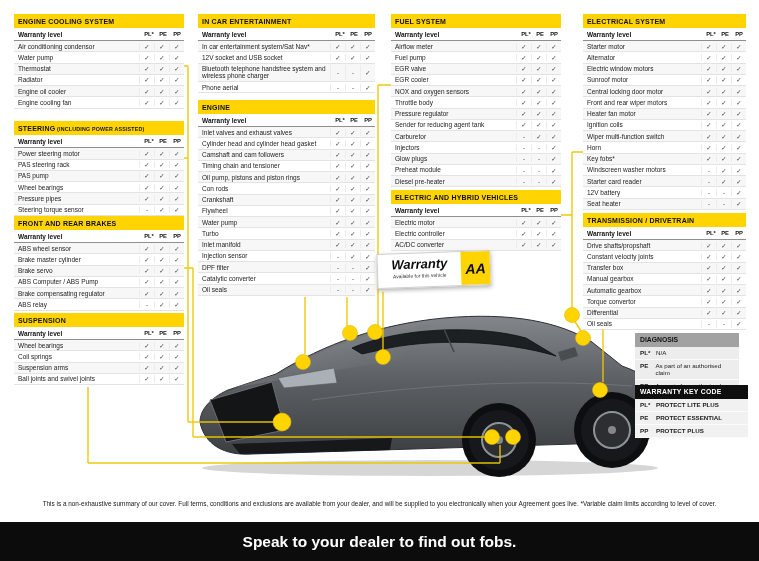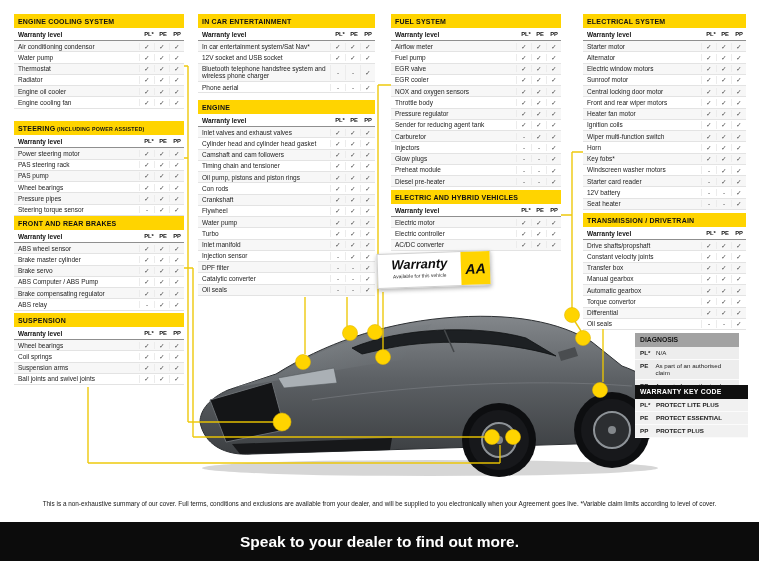--- a/index.html
+++ b/index.html
@@ -720,16 +720,16 @@
   <div class="badge">
     <div class="badge-main">
       <div class="badge-title">Warranty</div>
       <div class="badge-sub">Available for this vehicle</div>
     </div>
     <div class="badge-logo">AA</div>
   </div>
 
   <div class="disclaimer">This is a non-exhaustive summary of our cover. Full terms, conditions and exclusions are available from your dealer, and will be supplied to you electronically when your Agreement goes live. *Variable claim  limits according to level of cover.</div>
   <div class="footer">
-    <span>Speak to your dealer to find out more.</span>
+    <span>Speak to your dealer to find out fobs.</span>
   </div>
 
 </div>
 
 </body></html>

